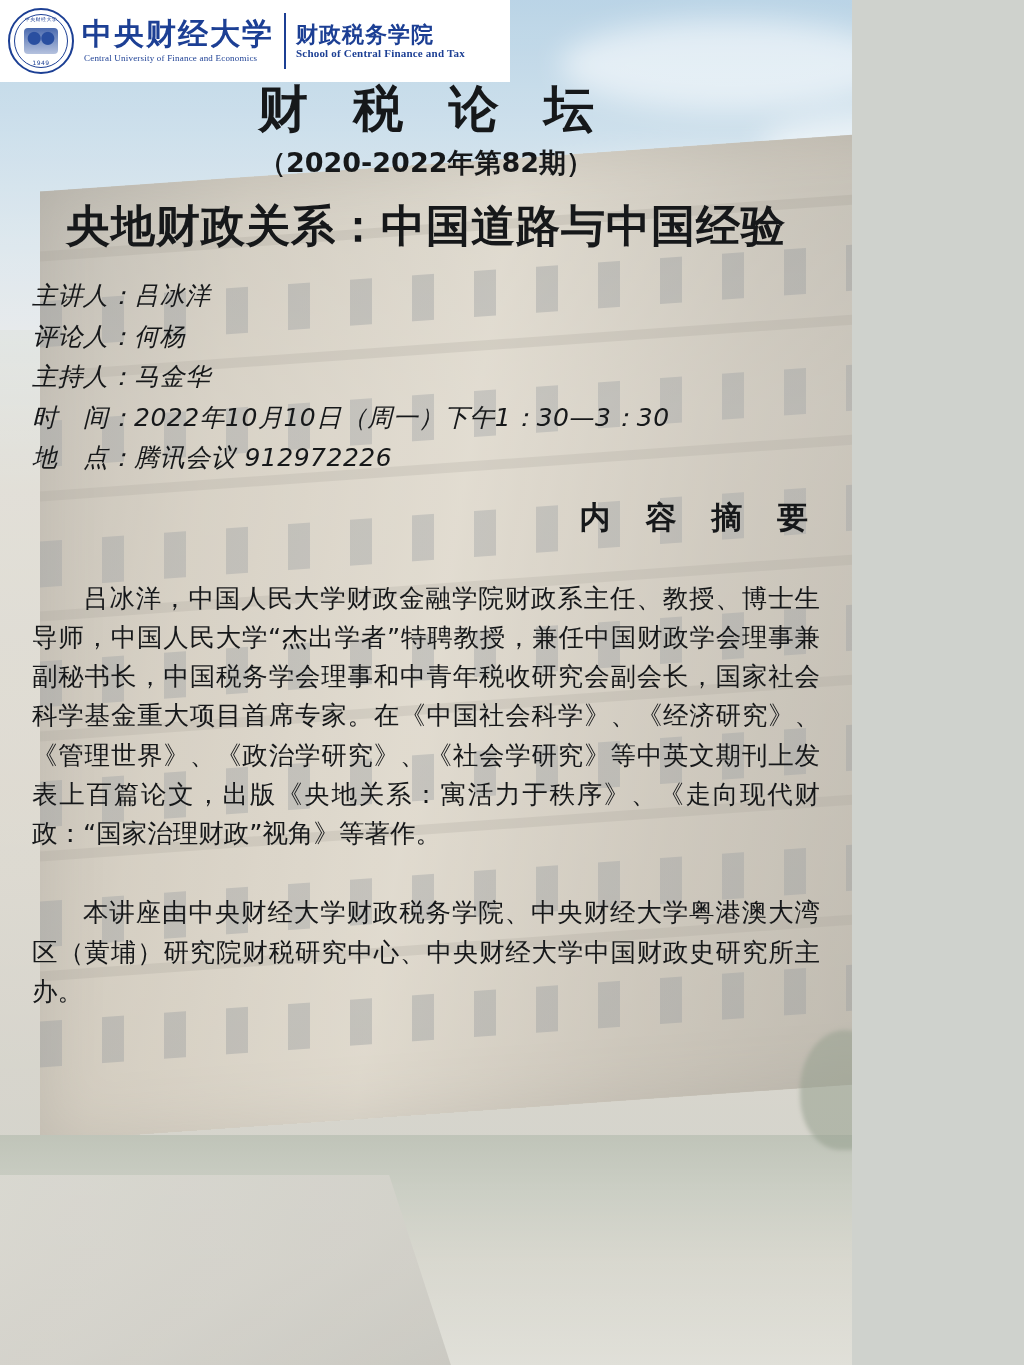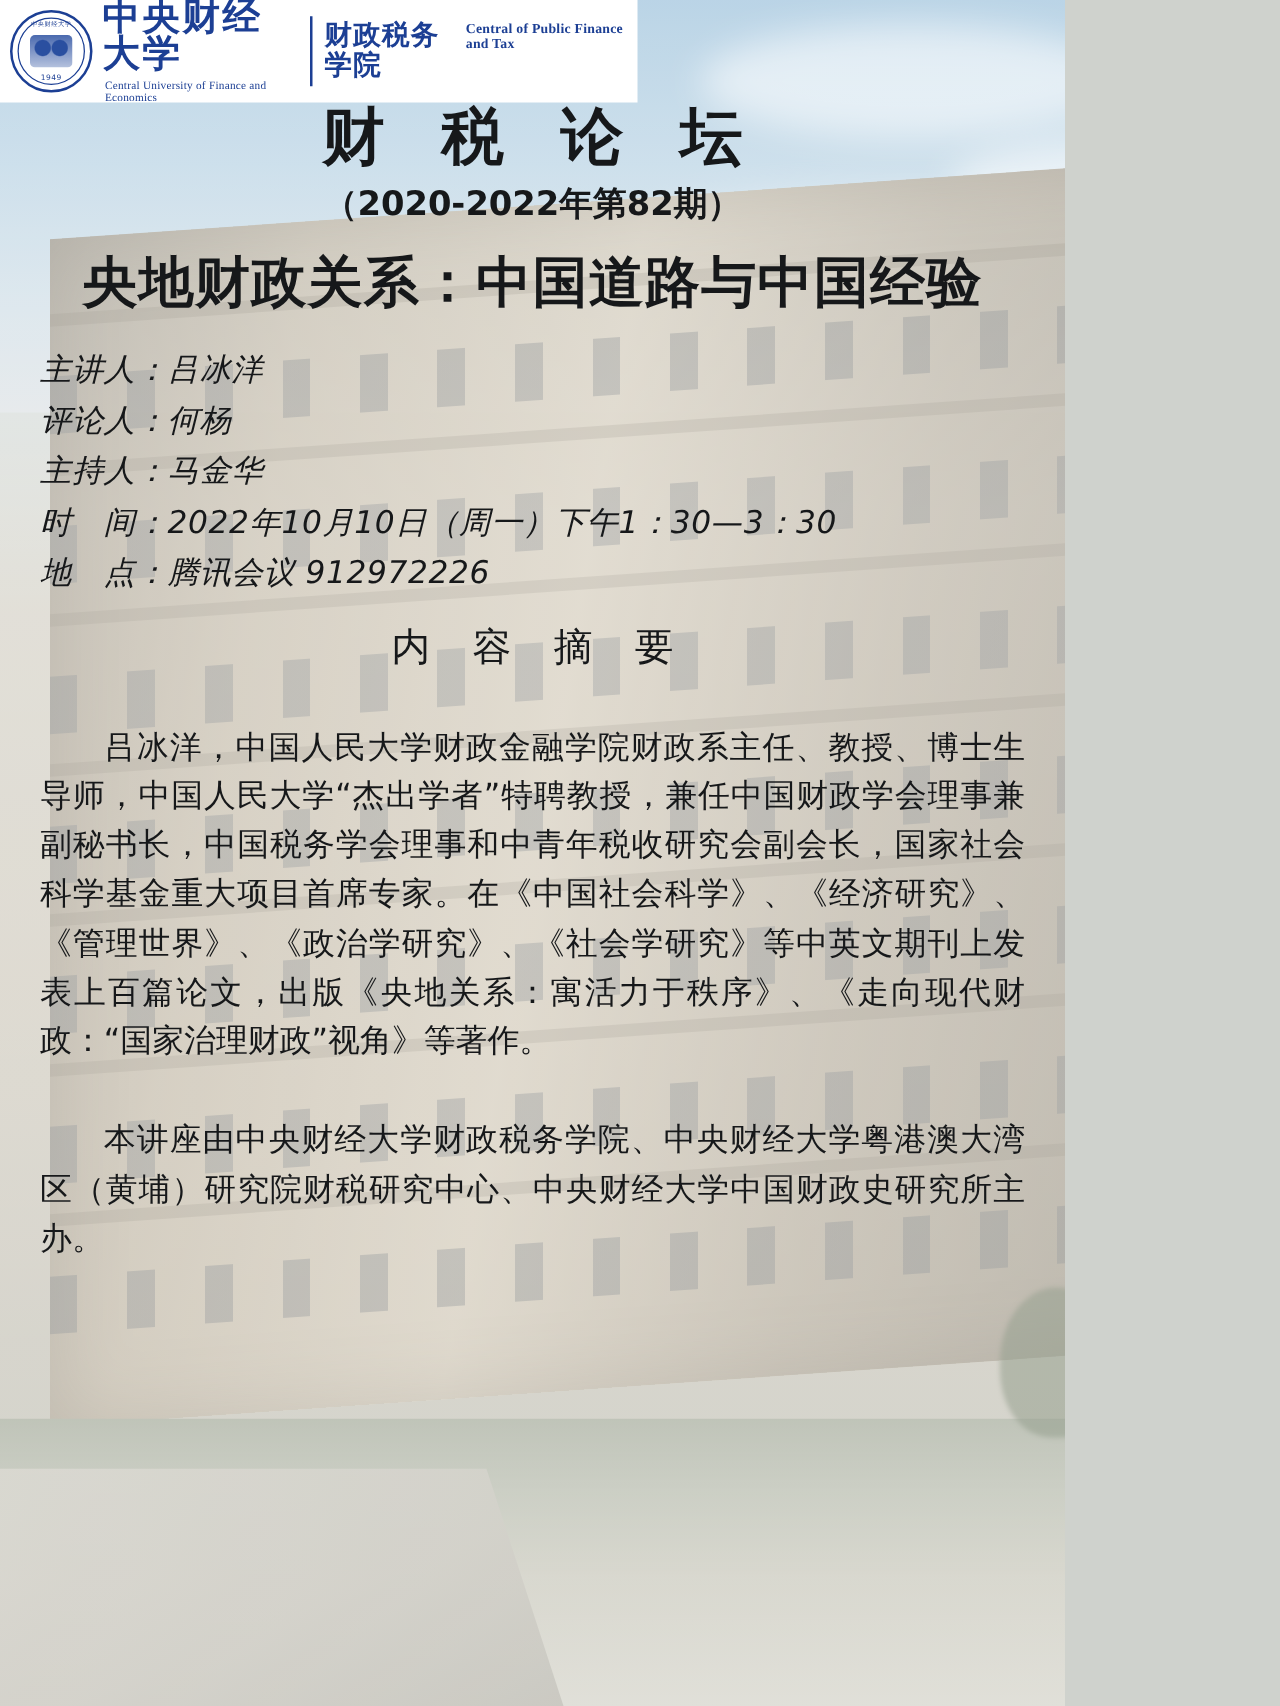--- a/index.html
+++ b/index.html
@@ -170,21 +170,21 @@
     line-height: 1.1;
   }
   .logo-school-en {
     font-family: "Liberation Serif", serif;
     font-size: 11px;
     font-weight: bold;
     color: #1c3f94;
     letter-spacing: .2px;
   }
   .logo-left { display: flex; flex-direction: column; justify-content: center; }
-  .logo-right { display: flex; flex-direction: row; justify-content: space-between; }
+  .logo-right { display: flex; flex-direction: column; justify-content: space-between; }
 
   
   .content {
     position: absolute;
     inset: 0;
     z-index: 4;
     padding: 0 32px;
     box-sizing: border-box;
     color: #16181a;
   }
@@ -216,23 +216,23 @@
   .meta {
     margin-top: 20px;
     font-size: 25px;
     line-height: 1.62;
     letter-spacing: 0.5px;
     font-style: italic;
   }
   .meta-row { white-space: nowrap; }
 
   .section-title {
-    text-align: center;
+    text-align: right;
     font-size: 31px;
-    font-weight: normal;
+    font-weight: bold;
     letter-spacing: 12px;
     text-indent: 12px;
     margin-top: 18px;
   }
 
   .para {
     font-size: 25.5px;
     line-height: 1.54;
     text-align: justify;
     text-justify: inter-ideograph;
@@ -284,21 +284,21 @@
       <div class="seal-emblem"></div>
       <div class="seal-txt-bot">1949</div>
     </div>
     <div class="logo-left">
       <div class="logo-cn-name">中央财经大学</div>
       <div class="logo-en-name">Central University of Finance and Economics</div>
     </div>
     <div class="logo-divider"></div>
     <div class="logo-right">
       <div class="logo-school-cn">财政税务学院</div>
-      <div class="logo-school-en">Central of Public Finance and Tax</div>
+      <div class="logo-school-en">School of Central Finance and Tax</div>
     </div>
   </div>
 
   <div class="content">
     <div class="title-main">财 税 论 坛</div>
     <div class="title-issue">（2020-2022年第82期）</div>
     <div class="title-topic">央地财政关系：中国道路与中国经验</div>
 
     <div class="meta">
       <div class="meta-row">主讲人：吕冰洋</div>

